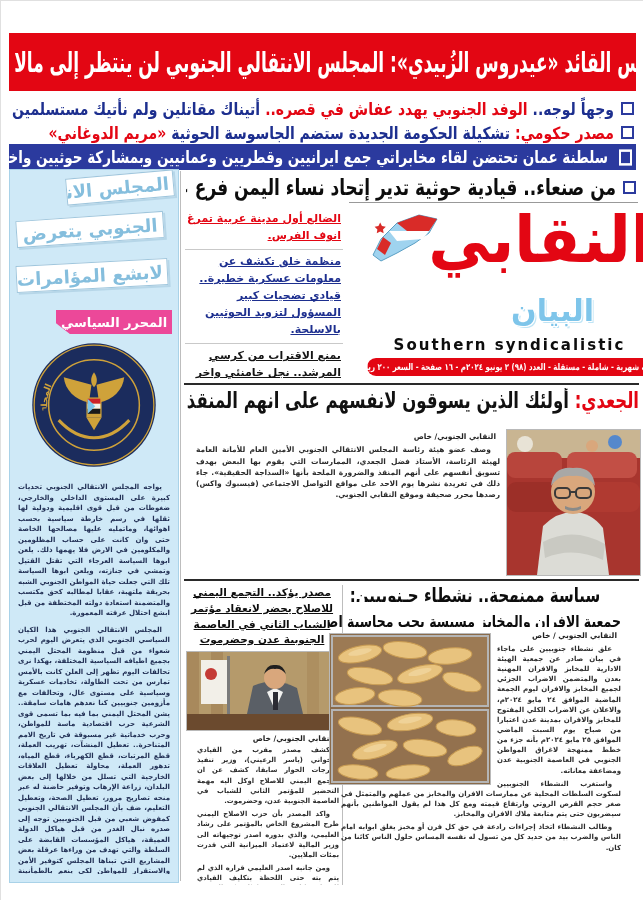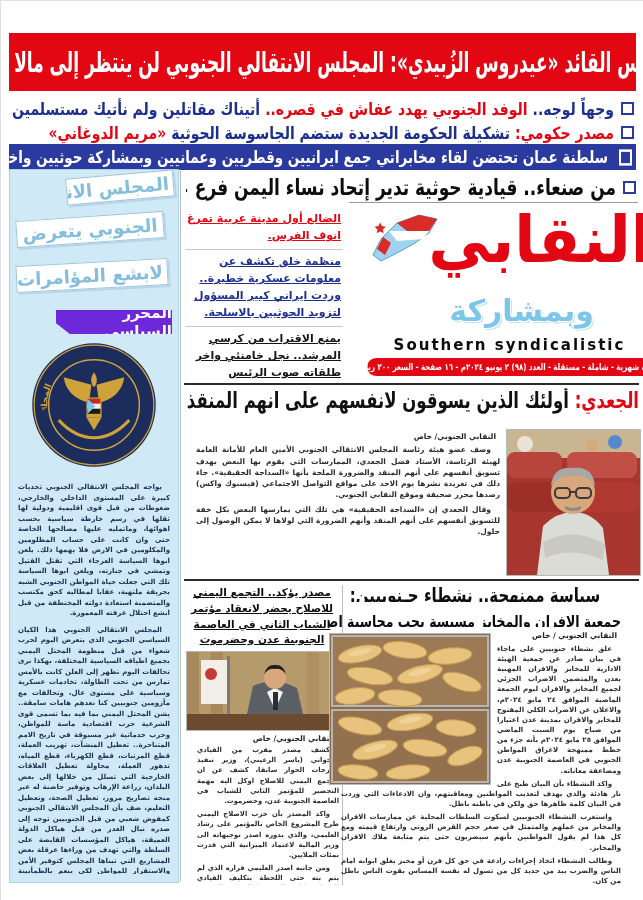--- a/index.html
+++ b/index.html
@@ -15,21 +15,21 @@
   .hrow span.t{font-weight:bold;font-size:14px;white-space:nowrap;margin-left:5px;display:inline-block;transform:scaleY(1.2);}
   .blue{color:#1d2f8f;} .red{color:#e30613;} .blacktx{color:#111;}
   .bluebar{left:8px;top:143px;width:627px;height:26px;background:#2b3a9e;display:flex;align-items:center;direction:rtl;overflow:hidden;}
   .bluebar .bullet{border-color:#fff;background:transparent;}
   .bluebar span{color:#fff;font-weight:bold;font-size:13.5px;white-space:nowrap;display:inline-block;transform:scaleY(1.25);margin-right:4px;}
   .sanaa{left:185px;top:172px;width:452px;height:28px;display:flex;align-items:center;direction:rtl;overflow:hidden;}
   .sanaa span.t{font-weight:bold;font-size:17px;color:#0d0d0d;white-space:nowrap;display:inline-block;transform:scaleY(1.3);}
   
   .sidebar{left:8px;top:168px;width:168px;height:712px;background:#cfe9f7;border:1px solid #a9d2e8;}
   .panel{position:absolute;background:#fff;border:1px solid #9fc6dd;box-shadow:2px 2px 0 #b6d6e8;color:#85bedd;font-weight:bold;font-size:18px;text-align:center;padding:2px 4px;white-space:nowrap;overflow:hidden;}
-  .ribbon{position:absolute;right:6px;top:140px;width:116px;height:24px;background:#6d28d9;color:#fff;font-size:15px;font-weight:bold;display:flex;align-items:center;justify-content:center;clip-path:polygon(0 0,100% 0,100% 100%,12% 100%,0 55%);}
+  .ribbon{position:absolute;right:6px;top:140px;width:116px;height:24px;background:#ec4899;color:#fff;font-size:13px;font-weight:bold;display:flex;align-items:center;justify-content:center;clip-path:polygon(0 0,100% 0,100% 100%,12% 100%,0 55%);}
   .stc-logo{position:absolute;left:50%;top:172px;transform:translateX(-50%);}
   .side-article{position:absolute;left:8px;right:8px;top:306px;bottom:8px;overflow:hidden;font-size:7px;font-weight:bold;color:#223055;text-align:justify;line-height:1.5;}
   .side-article p{margin:6px 0 3px 0;text-indent:8px;}
   
   .briefs{left:184px;top:206px;width:158px;height:174px;direction:rtl;overflow:hidden;}
   .brief{font-weight:bold;font-size:11px;line-height:1.55;text-align:right;text-decoration:underline;padding:3px 2px 5px 2px;border-bottom:1px solid #c9c9c9;}
   .b-red{color:#e30613;} .b-navy{color:#1d2f8f;} .b-black{color:#141414;}
   
   .masthead{left:364px;top:204px;width:289px;height:176px;overflow:hidden;}
   .mast-title{position:absolute;right:2px;top:2px;width:100%;text-align:right;color:#e30613;font-weight:bold;font-size:62px;line-height:1;transform:scaleY(1.05);transform-origin:top right;}
@@ -131,36 +131,36 @@
     </div>
     <div class="side-article">
       <p>يواجه المجلس الانتقالي الجنوبي تحديات كبيرة على المستوى الداخلي والخارجي، ضغوطات من قبل قوى اقليمية ودولية لها ثقلها في رسم خارطة سياسية بحسب اهوائها، وماتمليه عليها مصالحها الخاصة حتى وان كانت على حساب المظلومين والمكلومين في الارض فلا يهمها ذلك. يلعن ابوها السياسة العرجاء التي تقتل القتيل وتمشي في جنازته، ويلعن ابوها السياسة تلك التي جعلت حياة المواطن الجنوبي الشبه بحريقة ملتهبة، عقابا لمطالبه كحق مكتسب والمتضمنة استعادة دولته المختطفة من قبل ابشع احتلال عرفته المعمورة.</p>
       <p>المجلس الانتقالي الجنوبي هذا الكيان السياسي الجنوبي الذي يتعرض اليوم لحرب شعواء من قبل منظومة المحتل اليمني بجميع اطيافه السياسية المختلفة، بهكذا نرى تحالفات اليوم تظهر إلى العلن كانت بالأمس تمارس من تحت الطاولة، تخادمات عسكرية وسياسية على مستوى عال، وتحالفات مع مأزومين جنوبيين كنا نعدهم هامات سامقة.. يشن المحتل اليمني بما فيه بما تسمى قوى الشرعية حرب اقتصادية ماسة للمواطن، وحرب خدماتية غير مسبوقة في تاريخ الامم المتناحرة.. تعطيل المنشآت، تهريب العملة، قطع المرتبات، قطع الكهرباء، قطع المياه، تدهور العملة، محاولة تعطيل العلاقات الخارجية التي تسلل من خلالها إلى بعض البلدان، زراعة الإرهاب وتوفير حاضنة له عبر منحه تصاريح مرور، تعطيل الصحة، وتعطيل التعليم، ضف بأن المجلس الانتقالي الجنوبي كمفوض شعبي من قبل الجنوبيين توجه إلى صدره نبال الغدر من قبل هياكل الدولة العميقة، هياكل المؤسسات القابضة على السلطة والتي تهدف من وراءها عرقلة بعض المشاريع التي تبناها المجلس كتوفير الأمن والاستقرار للمواطن لكي ينعم بالطمأنينة والسكينة العامة بعد تضحيات جسام قدمها الجيش والأمن الجنوبي، ومازال حتى اللحظة يقدم الشهيد تلو الآخر.</p>
     </div>
   </div>
   <div class="abs rule" style="left:179px;top:170px;width:1px;height:710px;background:#bdbdbd;"></div>
 
   <div class="abs briefs">
     <div class="brief b-red">الضالع أول مدينة عربية تمرغ انوف الفرس.</div>
-    <div class="brief b-navy">منظمة خلق تكشف عن معلومات عسكرية خطيرة.. وردت ايراني كبير المسؤول لتزويد الحوثيين بالاسلحة.</div>
+    <div class="brief b-navy">منظمة خلق تكشف عن معلومات عسكرية خطيرة.. قيادي تضحيات كبير المسؤول لتزويد الحوثيين بالاسلحة.</div>
     <div class="brief b-black" style="border-bottom:none;">يمنع الاقتراب من كرسي المرشد.. نجل خامنئي واخر طلقاته صوب الرئيس «رئيسي».</div>
   </div>
 
   <div class="abs masthead">
     <div class="mast-title">النقابي</div>
     <div class="map-wrap">
       <svg width="78" height="66" viewBox="0 0 78 66">
         <path d="M6 46 L14 30 L30 14 L52 6 L70 10 L62 24 L48 34 L30 44 L14 52 Z" fill="#9fd3ef" stroke="#5a9fc4" stroke-width="1"></path>
         <path d="M30 14 L52 6 L70 10 L62 22 L40 22 Z" fill="#d92b28"></path>
         <path d="M22 22 L40 22 L62 22 L56 30 L30 32 Z" fill="#ffffff"></path>
         <path d="M10 40 L16 28 L24 34 L18 46 Z" fill="#d92b28"></path>
         <path d="M14 27 l2.2 4.4 4.8 .7 -3.5 3.4 .8 4.8 -4.3 -2.3 -4.3 2.3 .8 -4.8 -3.5 -3.4 4.8 -.7 Z" fill="#d92b28" transform="translate(2,-8) scale(0.8)"></path>
       </svg>
     </div>
-    <div class="mast-sub">وبمشاركة</div>
+    <div class="mast-sub">البيان</div>
     <div class="mast-en">Southern  syndicalistic</div>
     <div class="mast-pill">
       <span>نصف شهرية - شاملة - مستقلة - العدد (٩٨) ٢ يونيو ٢٠٢٤م - ١٦ صفحة - السعر ٢٠٠ ريال</span>
     </div>
   </div>
 
   <div class="abs thick" style="left:183px;top:382px;width:455px;height:2px;"></div>
 
   <div class="abs jaadi-head">
     <div class="inner">
@@ -187,21 +187,20 @@
         <rect x="48" y="58" width="15" height="10" rx="4" fill="none" stroke="#3a3a3a" stroke-width="2"></rect>
         <rect x="69" y="58" width="15" height="10" rx="4" fill="none" stroke="#3a3a3a" stroke-width="2"></rect>
         <line x1="63" y1="62" x2="69" y2="62" stroke="#3a3a3a" stroke-width="2"></line>
         <path d="M58 76 Q66 80 74 76 L74 79 Q66 83 58 79 Z" fill="#8a8a88"></path>
       </g>
     </svg>
   </div>
   <div class="abs jaadi-text">
     <div class="byline">النقابي الجنوبي/ خاص</div>
     <p>وصف عضو هيئة رئاسة المجلس الانتقالي الجنوبي الأمين العام للأمانة العامة لهيئة الرئاسة، الأستاذ فضل الجعدي، الممارسات التي يقوم بها البعض بهدف تسويق أنفسهم على أنهم المنقذ والضرورة الملحة بأنها «السذاجة الحقيقية». جاء ذلك في تغريدة نشرها يوم الاحد على مواقع التواصل الاجتماعي (فيسبوك واكس) رصدها محرر صحيفة وموقع النقابي الجنوبي.</p>
-    <p>وقال الجعدي إن «السذاجة الحقيقية» هي تلك التي يمارسها البعض بكل خفة للتسويق أنفسهم على أنهم المنقذ وأنهم الضرورة التي لولاها لا يمكن الوصول إلى حلول.</p>
   </div>
 
   <div class="abs thick" style="left:183px;top:578px;width:455px;height:2px;"></div>
   <div class="abs rule" style="left:341px;top:584px;width:1px;height:300px;background:#bdbdbd;"></div>
 
   <div class="abs conf-col">
     <div class="conf-head">مصدر يؤكد.. التجمع اليمني للاصلاح يحضر لانعقاد مؤتمر الشباب الثاني في العاصمة الجنوبية عدن وحضرموت</div>
     <div class="conf-photo">
       <svg width="150" height="78" viewBox="0 0 150 78">
         <rect width="150" height="78" fill="#b59a6b"></rect>
@@ -256,19 +255,18 @@
           <g fill="#f3d9a4" opacity="0.7">
             <ellipse cx="30" cy="18" rx="12" ry="3" transform="rotate(-12 30 18)"></ellipse>
             <ellipse cx="90" cy="38" rx="12" ry="3" transform="rotate(-14 90 38)"></ellipse>
             <ellipse cx="80" cy="86" rx="12" ry="3" transform="rotate(-10 80 86)"></ellipse>
             <ellipse cx="45" cy="114" rx="12" ry="3" transform="rotate(-15 45 114)"></ellipse>
           </g>
         </svg>
       </div>
       <div class="byline">النقابي الجنوبي / خاص</div>
       <p>علق نشطاء جنوبيين على ماجاء في بيان صادر عن جمعية الهيئة الادارية للمخابز والافران المهنية بعدن والمتضمن الاضراب الجزئي لجميع المخابز والافران ليوم الجمعة الماضية الموافق ٢٤ مايو ٢٠٢٤م، والاعلان عن الاضراب الكلي المفتوح للمخابز والافران بمدينة عدن اعتبارا من صباح يوم السبت الماضي الموافق ٢٥ مايو ٢٠٢٤م بأنه جزء من خطط ممنهجة لاغراق المواطن الجنوبي في العاصمة الجنوبية عدن ومضاعفة معاناته.</p>
-      <p>واكد النشطاء بأن البيان طبخ على نار هادئة والذي يهدف لتعذيب المواطنين ومعاقبتهم، وان الادعاءات التي وردت في البيان كلمة ظاهرها حق ولكن في باطنه باطل.</p>
       <p>واستغرب النشطاء الجنوبيين لسكوت السلطات المحلية عن ممارسات الافران والمخابز من عملهم والمتمثل في صغر حجم القرص الروتي وارتفاع قيمته ومع كل هذا لم يقول المواطنين بأنهم سيضربون حتى يتم متابعة ملاك الافران والمخابز.</p>
-      <p>وطالب النشطاء اتخاذ إجراءات رادعة في حق كل فرن أو مخبز يغلق ابوابه امام الناس والضرب بيد من حديد كل من تسول له نفسه المساس بقوت الناس باطل من كان.</p>
+      <p>وطالب النشطاء اتخاذ إجراءات رادعة في حق كل فرن أو مخبز يغلق ابوابه امام الناس والضرب بيد من حديد كل من تسول له نفسه المساس حلول الناس كائنا من كان.</p>
     </div>
   </div>
 
 </div>
 
 </body></html>

